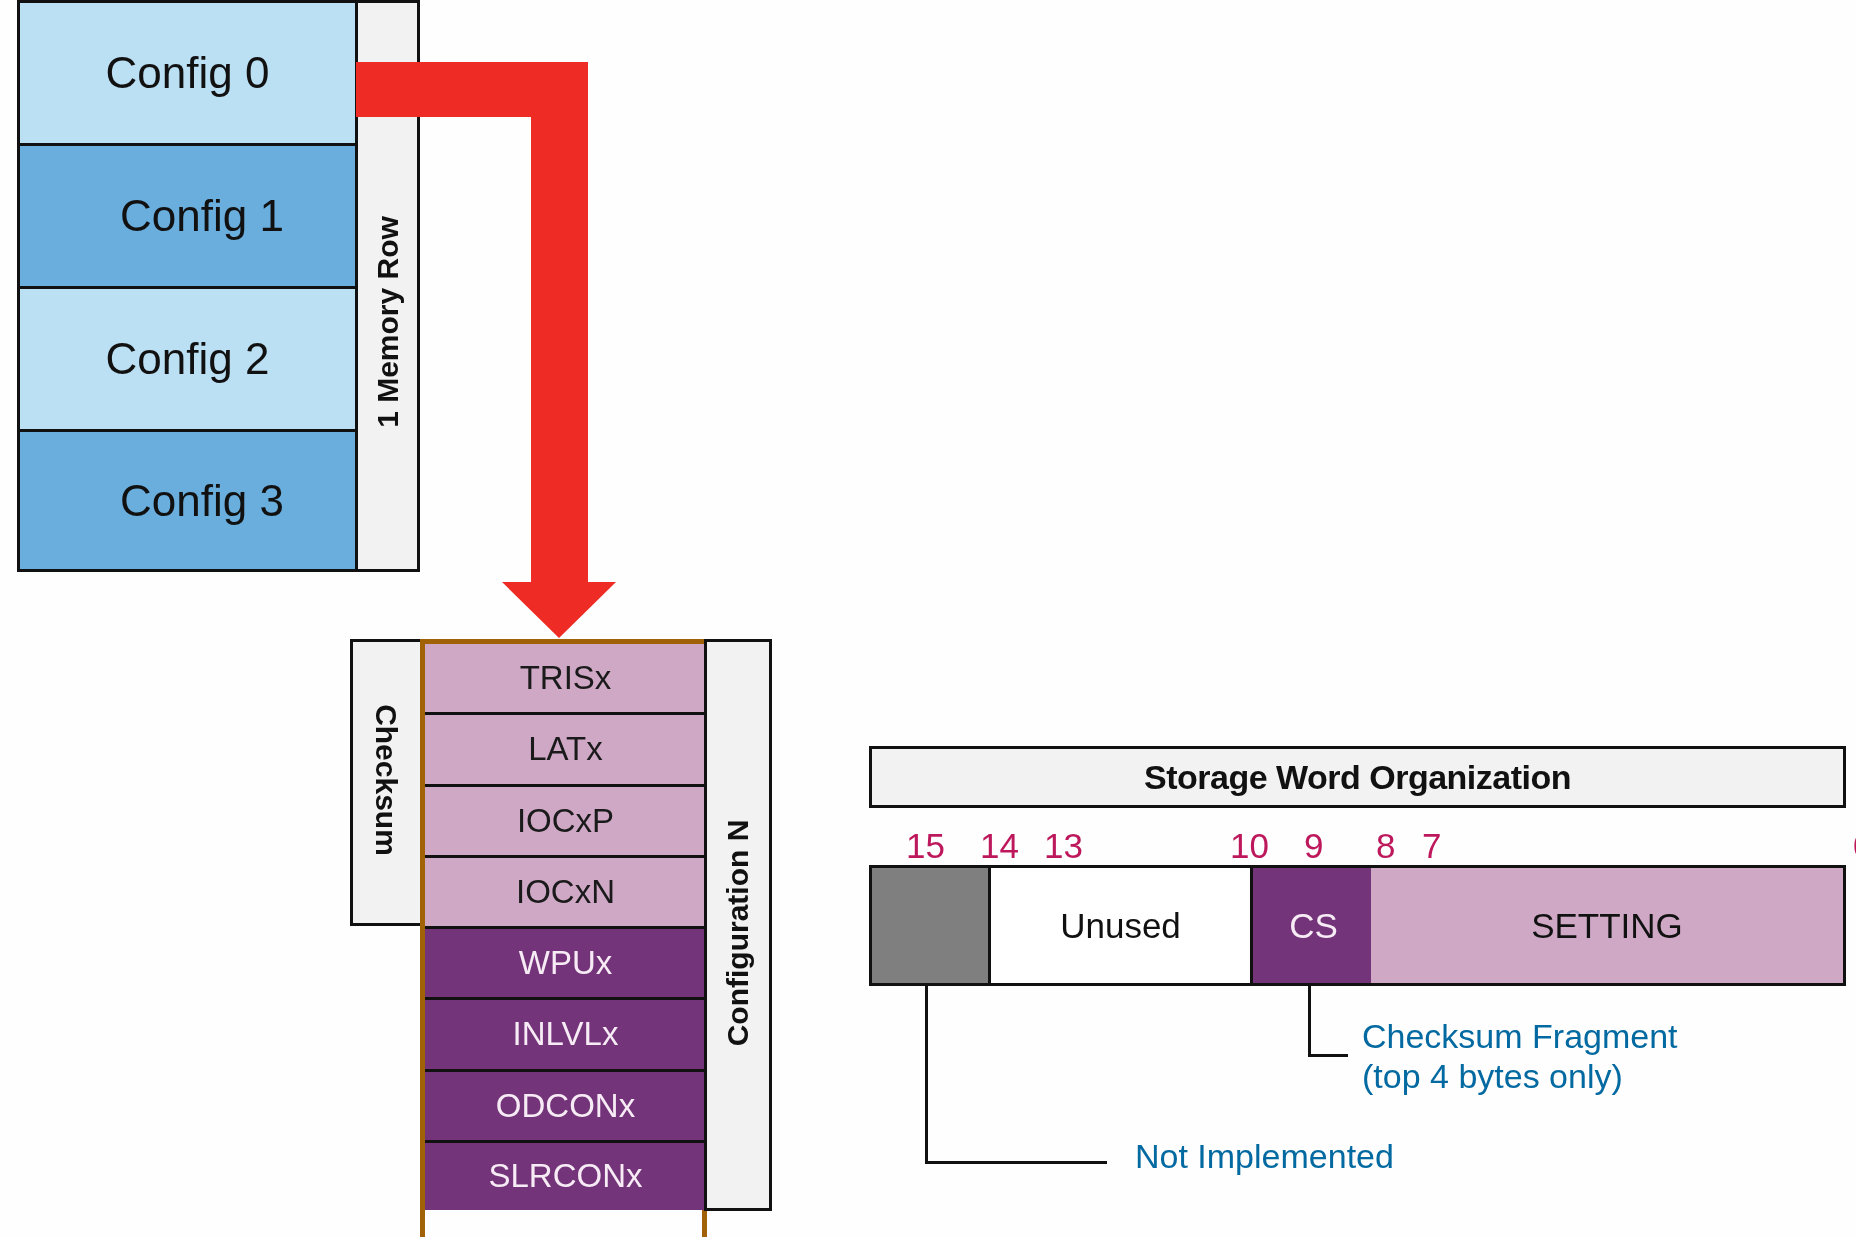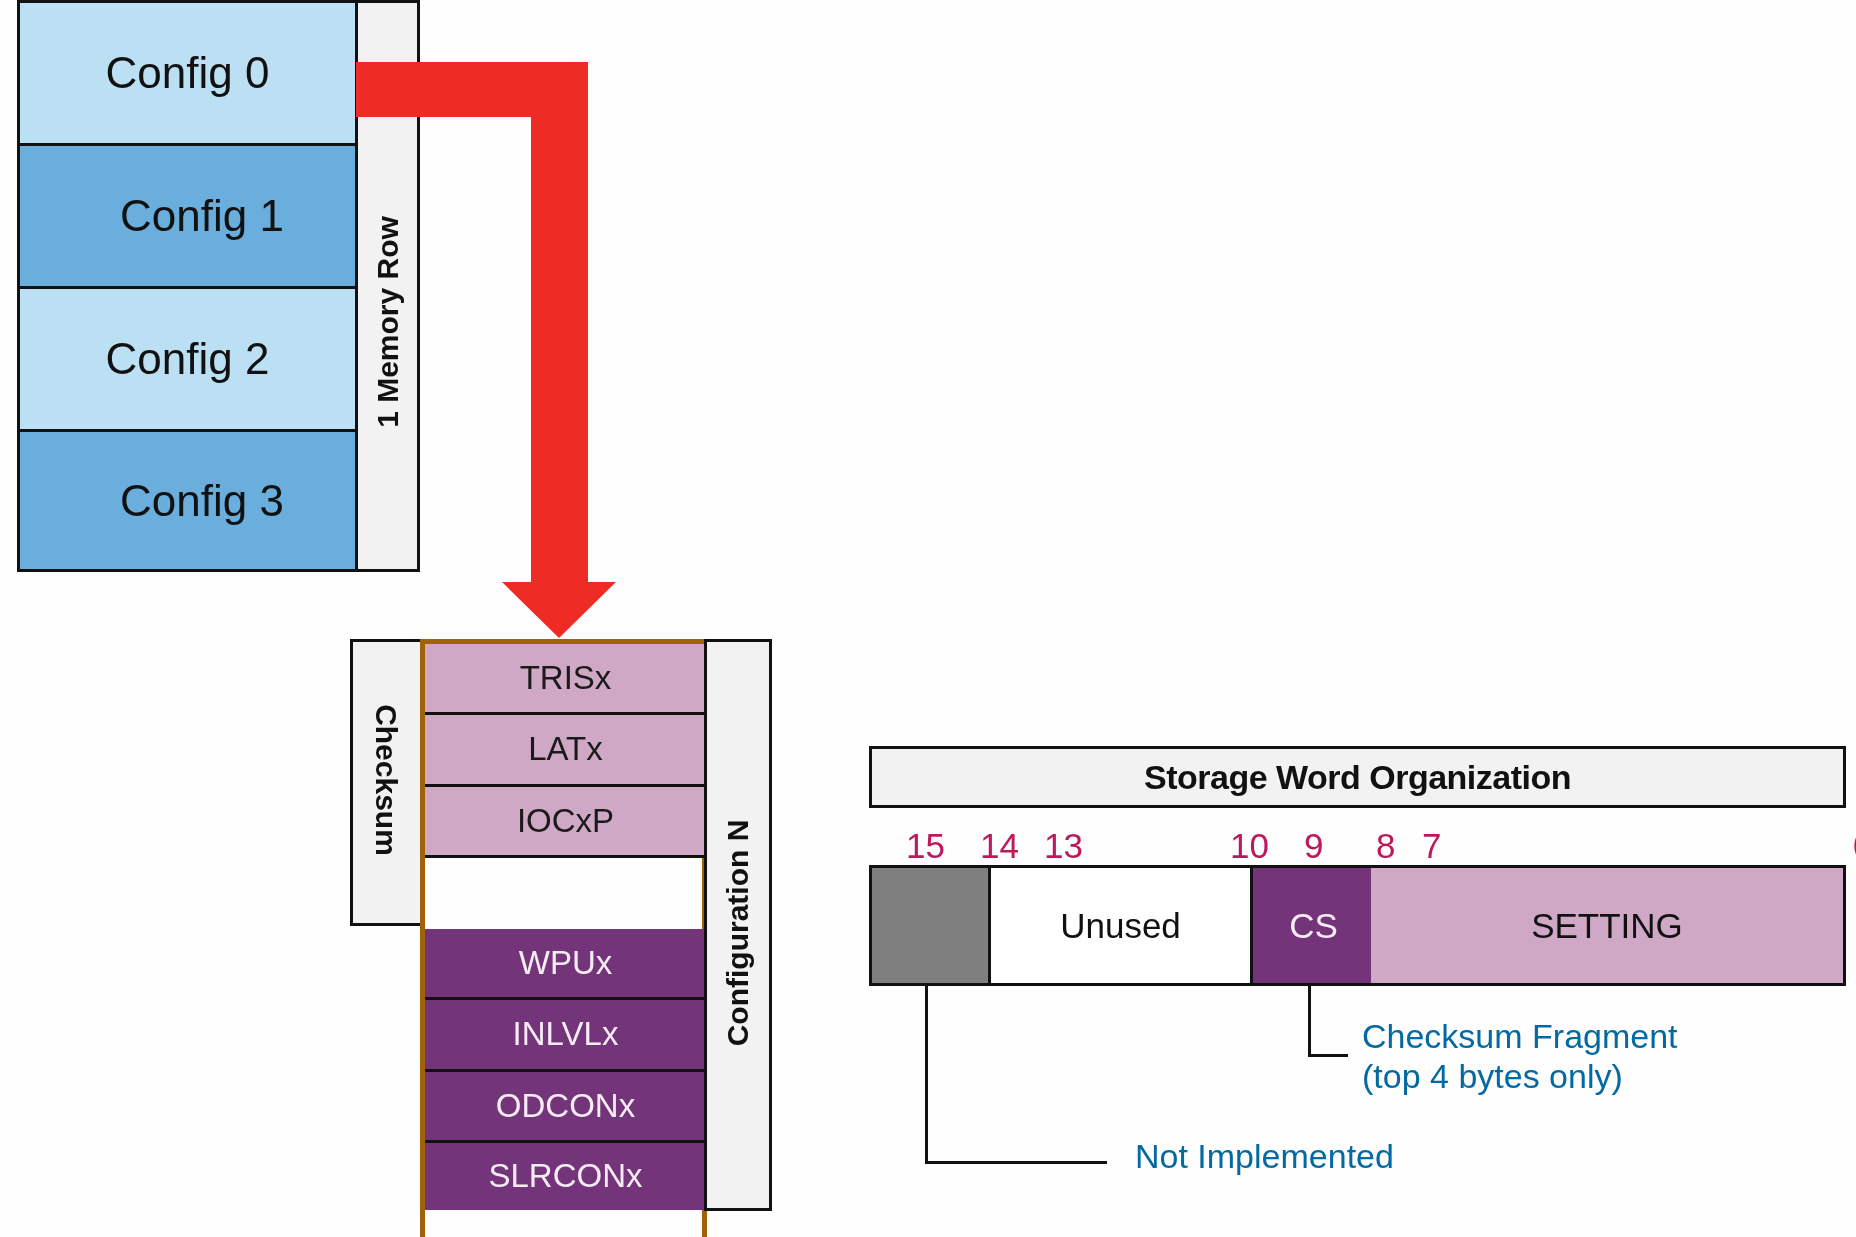--- a/index.html
+++ b/index.html
@@ -68,20 +68,23 @@
 <div id="reg-stack" class="abs">
   <div class="abs reg cell light" style="top:0px;">
     <span>TRISx</span>
   </div>
   <div class="abs reg cell light" style="top:71.25px;">
     <span>LATx</span>
   </div>
   <div class="abs reg cell light" style="top:142.5px;">
     <span>IOCxP</span>
   </div>
+  <div class="abs reg cell light" style="top:213.75px;">
+    <span>IOCxN</span>
+  </div>
   <div class="abs reg cell dark" style="top:285px;">
     <span>WPUx</span>
   </div>
   <div class="abs reg cell dark" style="top:356.25px;">
     <span>INLVLx</span>
   </div>
   <div class="abs reg cell dark" style="top:427.5px;">
     <span>ODCONx</span>
   </div>
   <div class="abs reg cell dark last" style="top:498.75px; height:67.25px;">

